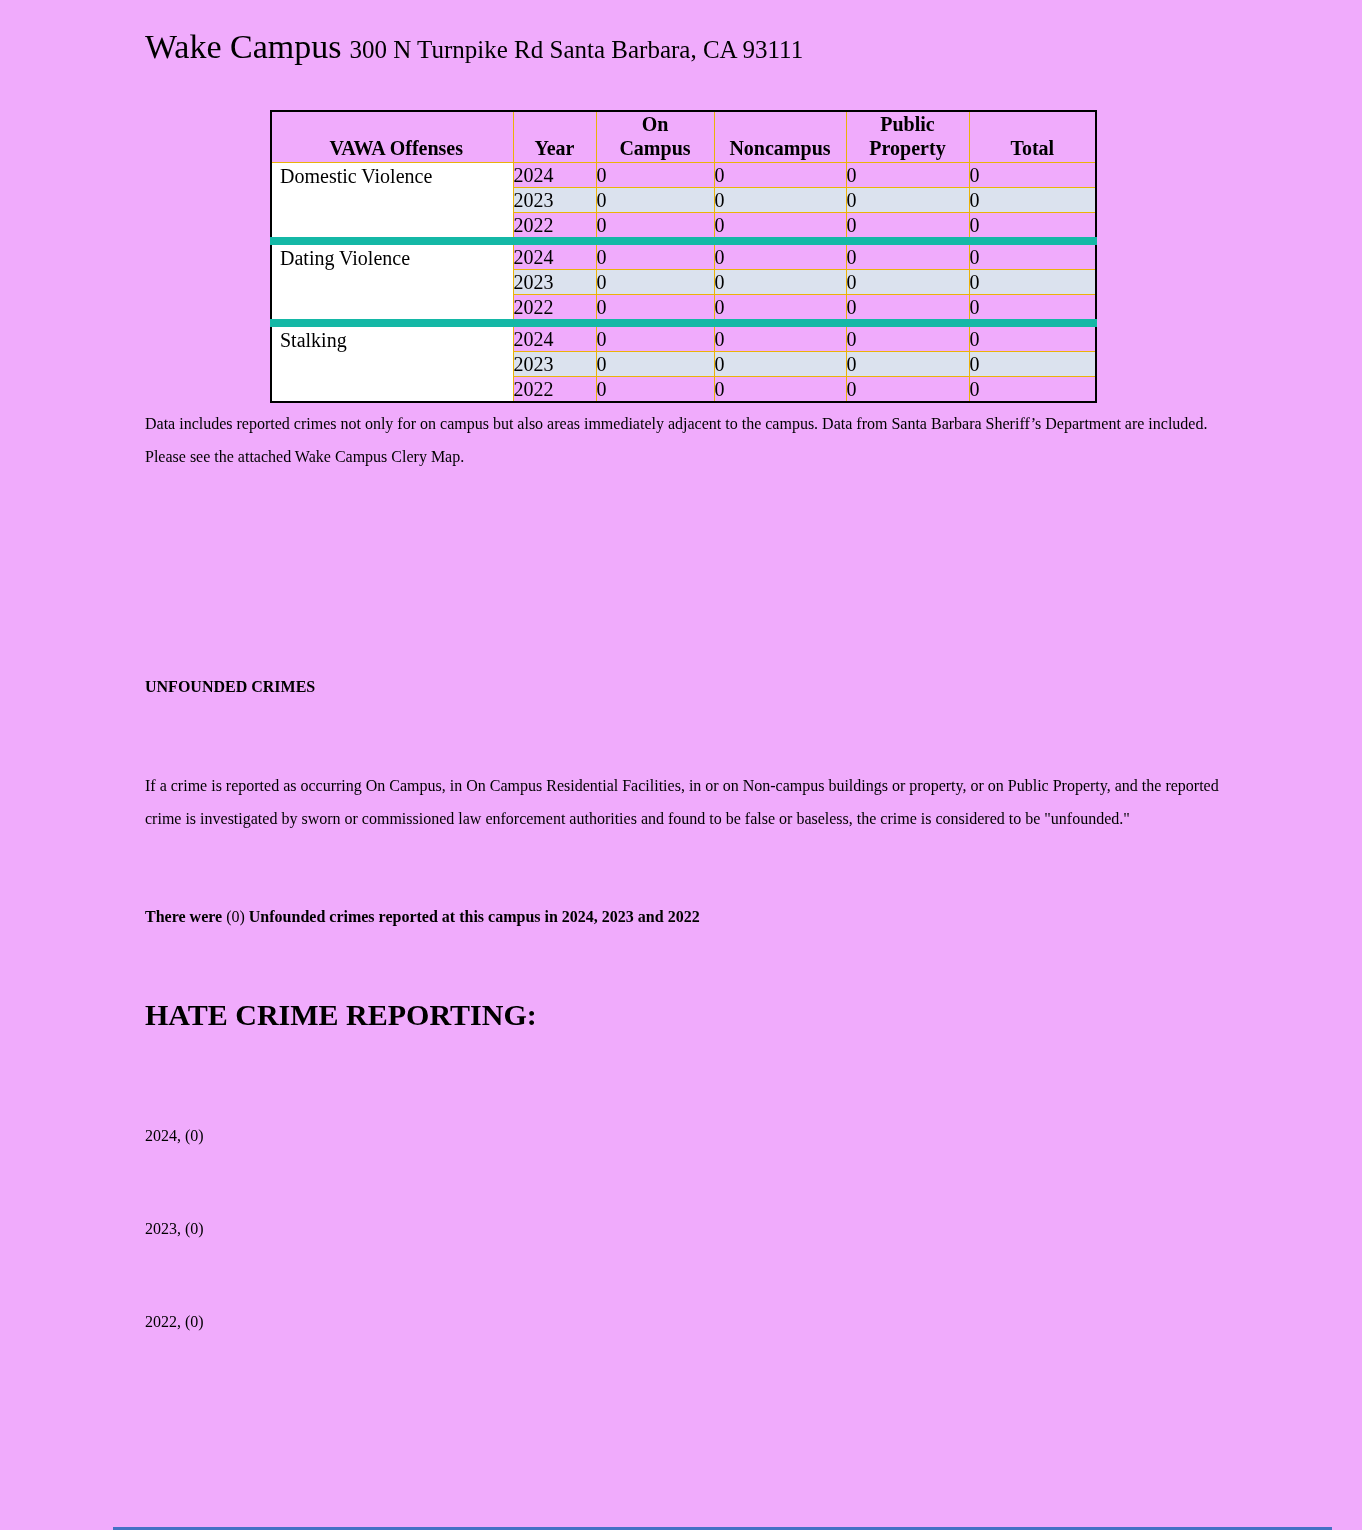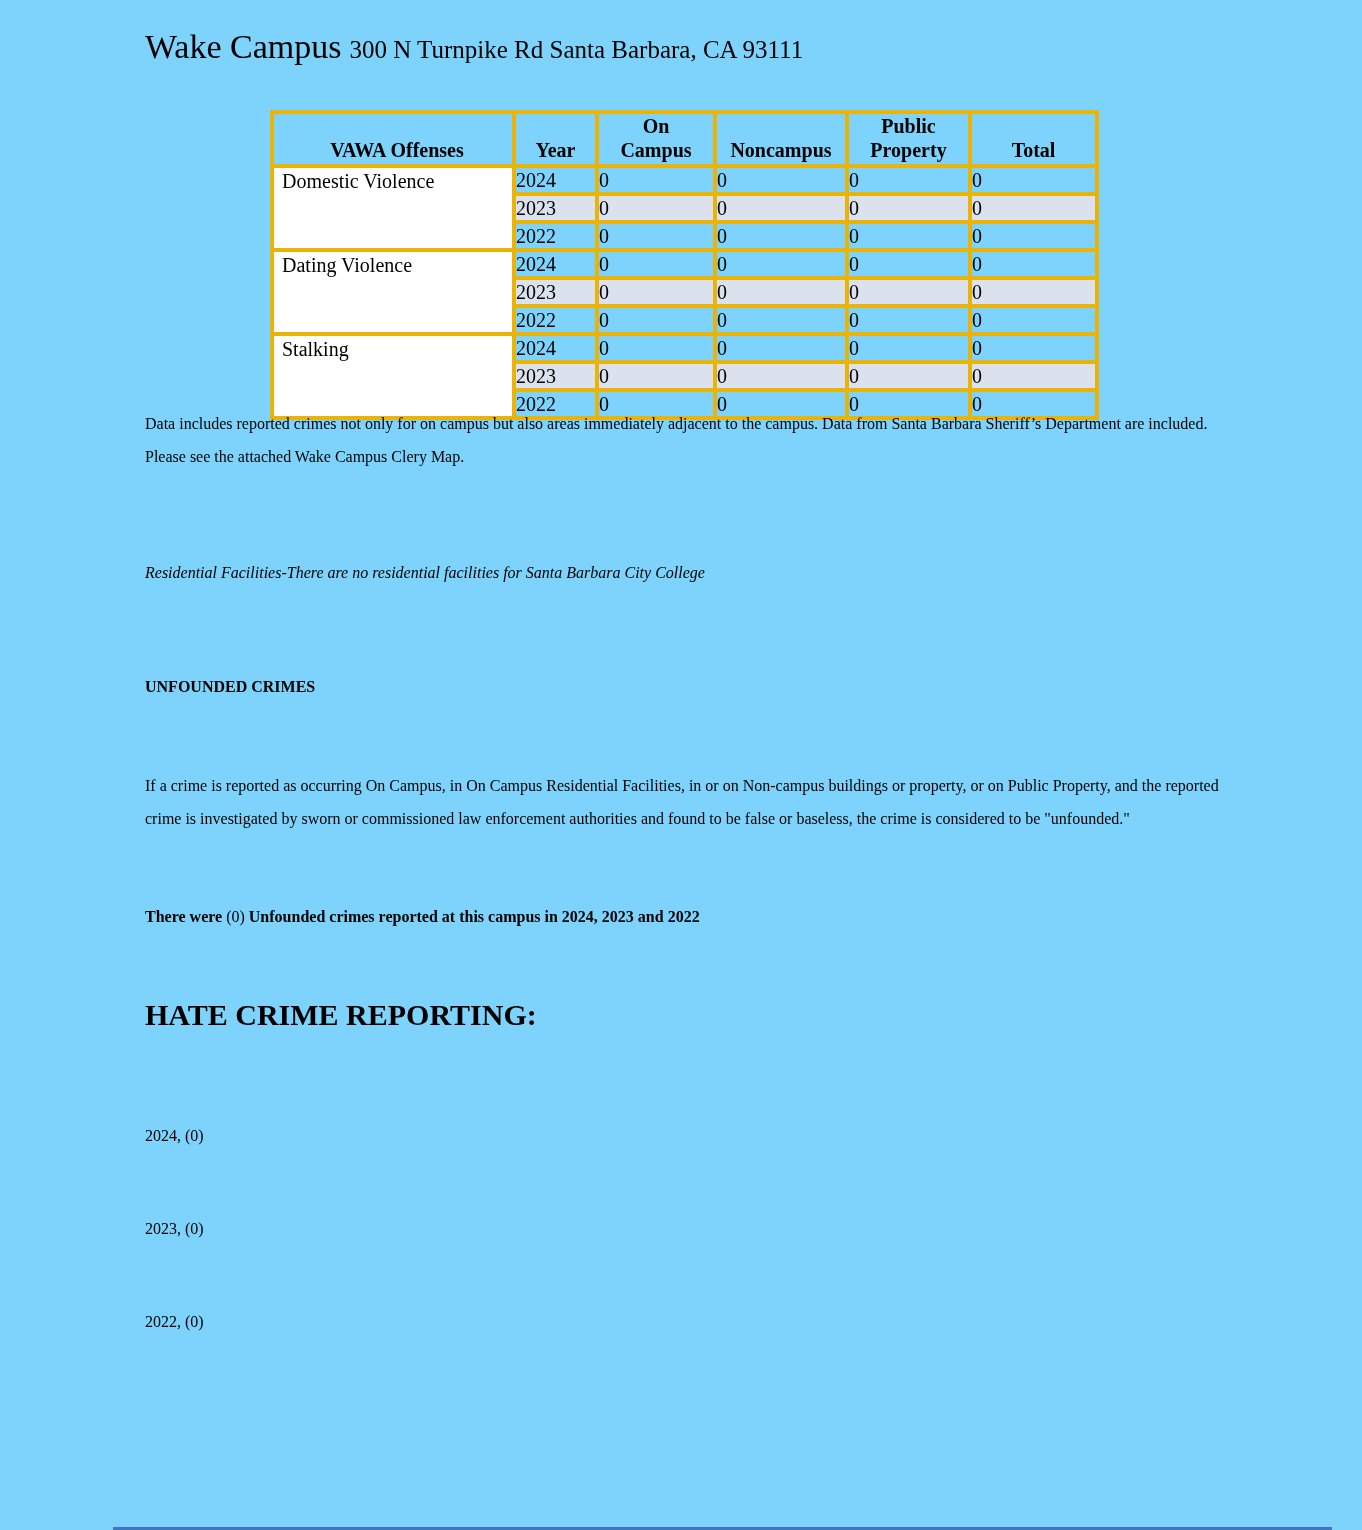--- a/index.html
+++ b/index.html
@@ -4,21 +4,21 @@
 <style>
   html, body {
     margin: 0;
     padding: 0;
     background: #ffffff;
   }
   .page {
     position: relative;
     width: 1362px;
     height: 1530px;
-    background: #7dd3fc;
+    background: #f0abfc;
     font-family: "Liberation Serif", "DejaVu Serif", serif;
     color: #000000;
     overflow: hidden;
   }
 
   
   .doc-header {
     position: absolute;
     left: 145px;
     top: 28px;
@@ -39,21 +39,21 @@
     position: absolute;
     left: 270px;
     top: 110px;
     border-collapse: collapse;
     table-layout: fixed;
     width: 825px;
     font-size: 20px;
     line-height: 24px;
   }
   .vawa-table th, .vawa-table td {
-    border: 4px solid #eab308;
+    border: 1px solid #eab308;
     padding: 0;
   }
   .vawa-table {
     border: 2px solid #000000;
   }
   .vawa-table thead th {
     font-weight: bold;
     vertical-align: bottom;
     text-align: center;
     height: 48px;
@@ -70,21 +70,21 @@
     vertical-align: middle;
   }
   .vawa-table tbody td.offense-cell {
     text-align: left;
     vertical-align: top;
     padding-left: 8px;
     padding-top: 1px;
     background: #ffffff;
   }
   .vawa-table tbody tr.group-start td {
-    border-top: 4px solid #14b8a6;
+    border-top: 8px solid #14b8a6;
   }
 
   
   .para {
     position: absolute;
     left: 145px;
     margin: 0;
     font-size: 16px;
     line-height: 33px;
     white-space: pre-wrap;
@@ -204,21 +204,20 @@
           <td>0</td>
           <td>0</td>
           <td>0</td>
           <td>0</td>
         </tr>
       </tbody>
   </table>
 
   <p class="para para-data-note">Data includes reported crimes not only for on campus but also areas immediately adjacent to the campus. Data from Santa Barbara Sheriff’s Department are included.  Please see the attached Wake Campus Clery Map.</p>
 
-  <p class="para para-residential">Residential Facilities-There are no residential facilities for Santa Barbara City College</p>
 
   <div class="para section-unfounded">
     <div class="bold-line">UNFOUNDED CRIMES</div>
     <div>If a crime is reported as occurring On Campus, in On Campus Residential Facilities, in or on Non-campus buildings or property, or on Public Property, and the reported crime is investigated by sworn or commissioned law enforcement authorities and found to be false or baseless, the crime is considered to be "unfounded."</div>
   </div>
 
 
   <p class="para para-summary"><span>There were </span><span class="normal">(0)</span><span> Unfounded crimes reported at this campus in 2024, 2023 and 2022</span></p>
 
   <p class="para para-hate-heading">HATE CRIME REPORTING:</p>

